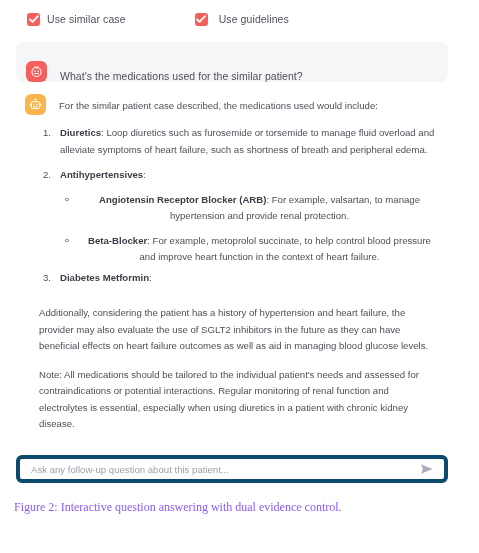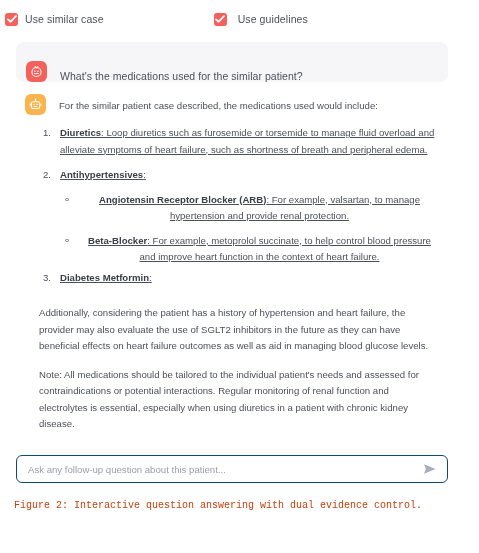--- a/index.html
+++ b/index.html
@@ -24,22 +24,22 @@
     height: 38px;
     display: flex;
     align-items: center;
   }
   .evidence-item {
     display: flex;
     align-items: center;
     gap: 7px;
     cursor: pointer;
   }
-  .evidence-item.first { margin-left: 5px; }
-  .evidence-item.second { margin-left: 110px; gap: 11px; }
+  .evidence-item.first { margin-left: 27px; }
+  .evidence-item.second { margin-left: 69px; gap: 11px; }
 
   .checkbox {
     width: 13px;
     height: 13px;
     border-radius: 3px;
     background: #f4605c;
     position: relative;
     flex: 0 0 auto;
     box-shadow: 0 0 0 0.5px rgba(0,0,0,0.04);
   }
@@ -116,21 +116,20 @@
     margin: 0;
     padding-left: 0;
     list-style: none;
     counter-reset: item;
   }
   ol.num-list > li {
     counter-increment: item;
     position: relative;
     padding-left: 21px;
     margin-bottom: 9px;
-    text-decoration: underline;
   }
   ol.num-list > li:before {
     content: counter(item) ".";
     position: absolute;
     left: 4px;
     top: 0;
     color: #4c5059;
     font-size: 9.6px;
   }
   ol.num-list > li.tight { margin-bottom: 4px; }
@@ -171,21 +170,21 @@
   .para-wrap { margin-top: 19px; }
 
   
   .followup {
     position: absolute;
     left: 16px;
     top: 455px;
     width: 432px;
     height: 28px;
     box-sizing: border-box;
-    border: 1px solid #0c4a6e;
+    border: 4px solid #0c4a6e;
     border-radius: 6px;
     background: #ffffff;
     display: flex;
     align-items: center;
     padding: 0 9px 0 11px;
   }
   .followup-input {
     flex: 1 1 auto;
     border: none;
     outline: none;
@@ -208,24 +207,24 @@
     border: none;
     padding: 0;
   }
 
   
   .caption {
     position: absolute;
     left: 14px;
     top: 500px;
     width: 450px;
-    font-family: Liberation Mono, monospace;
-    font-size: 10px;
+    font-family: Liberation Serif, serif;
+    font-size: 12px;
     line-height: 1.29;
-    color: #c2410c;
+    color: #8b5cf6;
     text-align: left;
   }
 </style>
 </head>
 <body>
 
 <div class="evidence-row">
 
   <div class="evidence-item first">
     <span class="checkbox">

